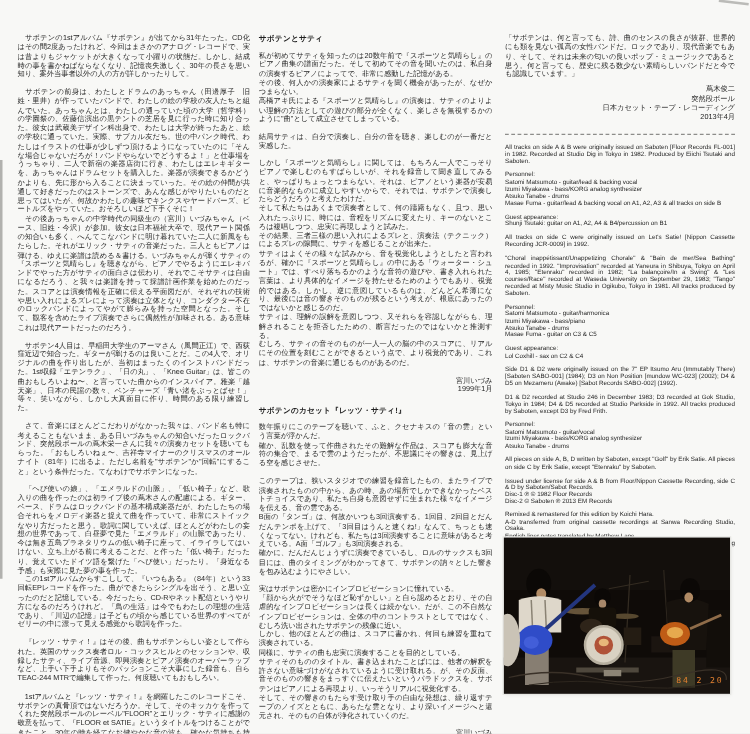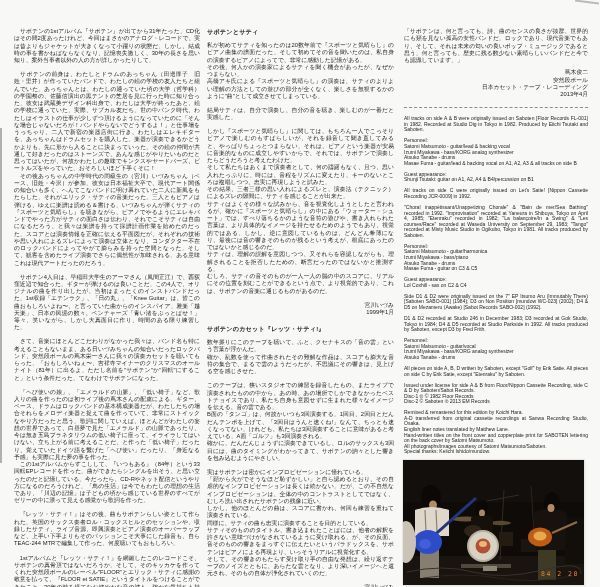--- a/index.html
+++ b/index.html
@@ -15,21 +15,21 @@
   .col3 { left:404px; width:184px; }
   .jp { font-size:5.8px; line-height:7.25px; text-align:justify; }
   .block { white-space:pre-line; margin-bottom:6.8px; }
   .sig { text-align:right; white-space:pre-line; margin-top:1px; margin-bottom:9px; }
   .heading { font-weight:bold; font-size:6.1px; margin-bottom:6.8px; letter-spacing:0.2px; }
   .en { font-size:5px; line-height:5.6px; text-align:justify; }
   .en .block { margin-bottom:5.4px; }
   .quote { margin-bottom:5px; }
   .divider { border-top:1px dashed #8d8d8a; margin:3px 0 8px 0; height:0; }
   .photo-frame {
-    position:absolute; left:403px; top:460px; width:181px; height:125px;
+    position:absolute; left:403px; top:430px; width:181px; height:125px;
     background:#ffffff; box-shadow:0 0 0 1px #e7e7e3, 1px 1px 3px rgba(0,0,0,0.08);
   }
   .photo-frame svg { display:block; }
   .edge-strip { position:absolute; left:0; top:128px; width:2px; height:335px; background:#6a6a66; opacity:0.5; }
   .corner-mark { position:absolute; right:1px; top:1px; width:24px; height:2px; background:#9a9a96; transform:rotate(7deg); opacity:0.65; }
 </style>
 </head>
 <body>
 
 <div class="page">

